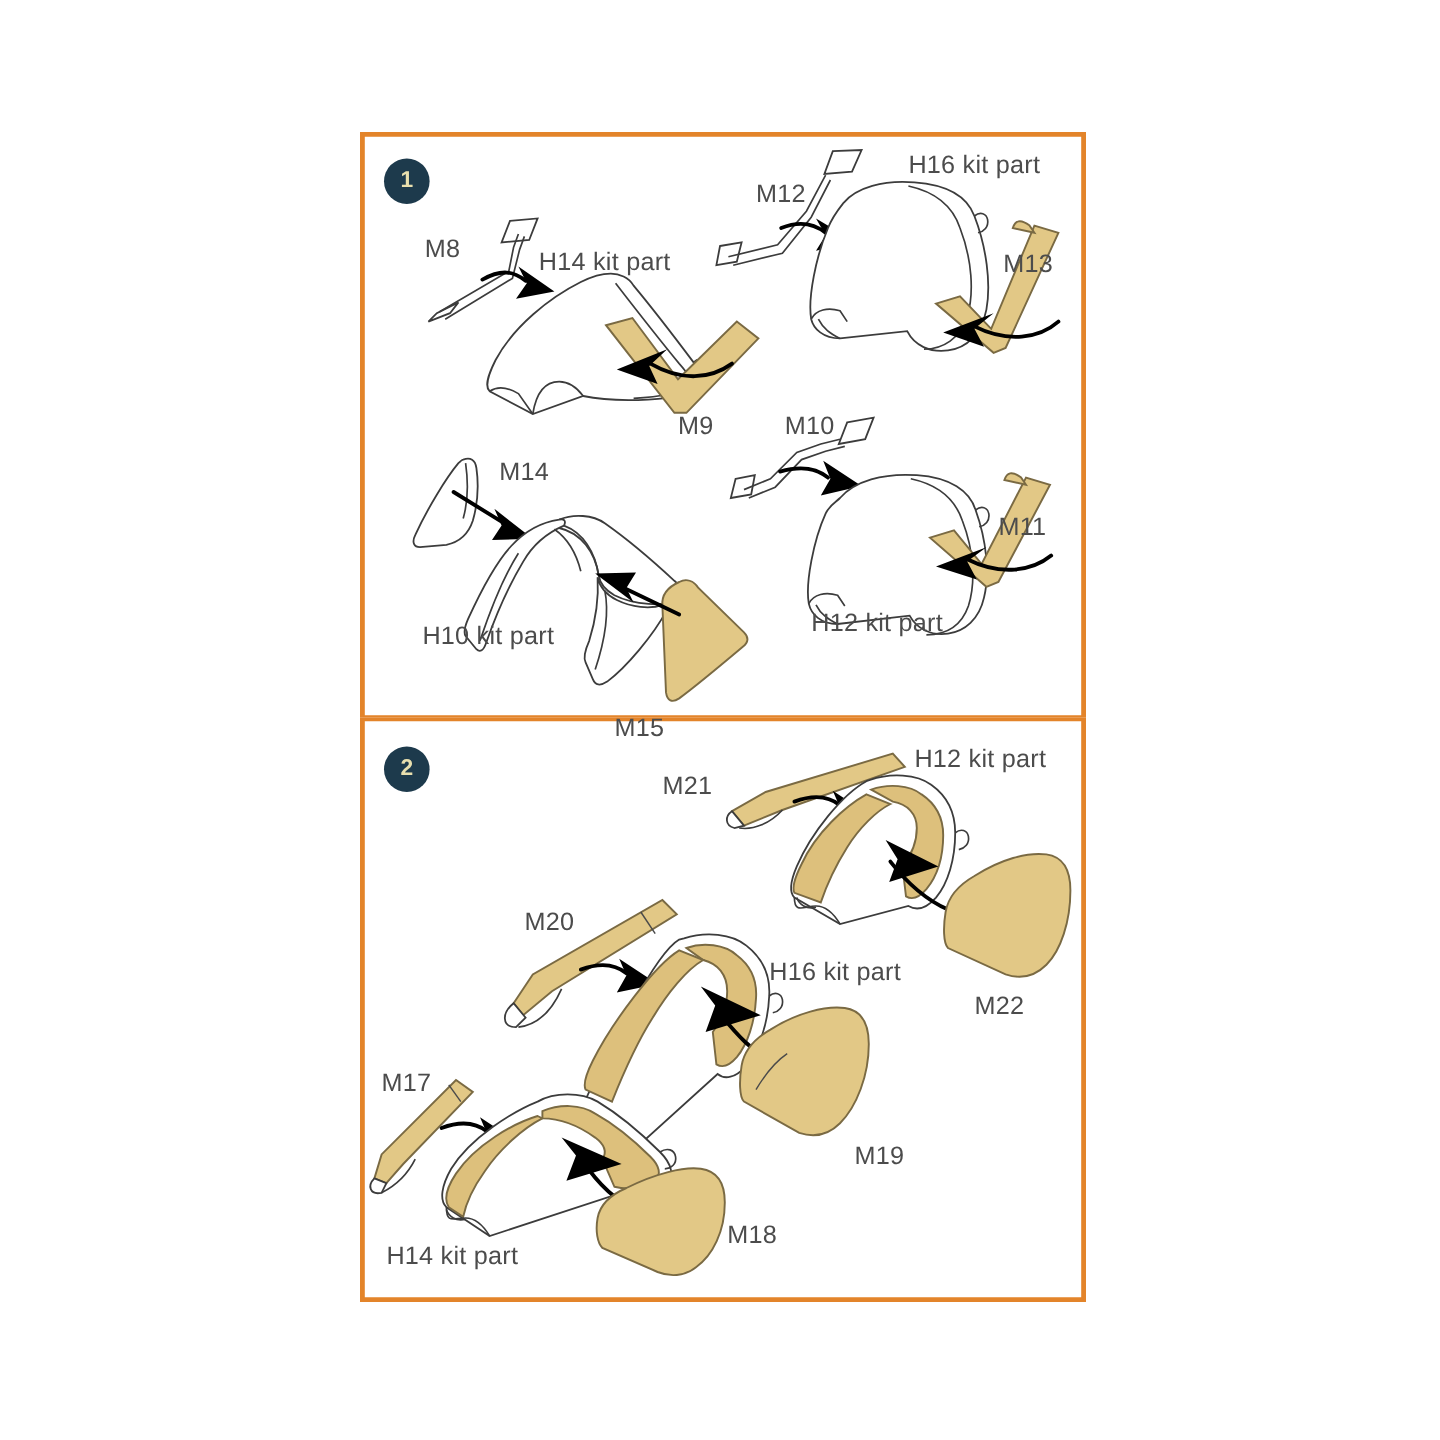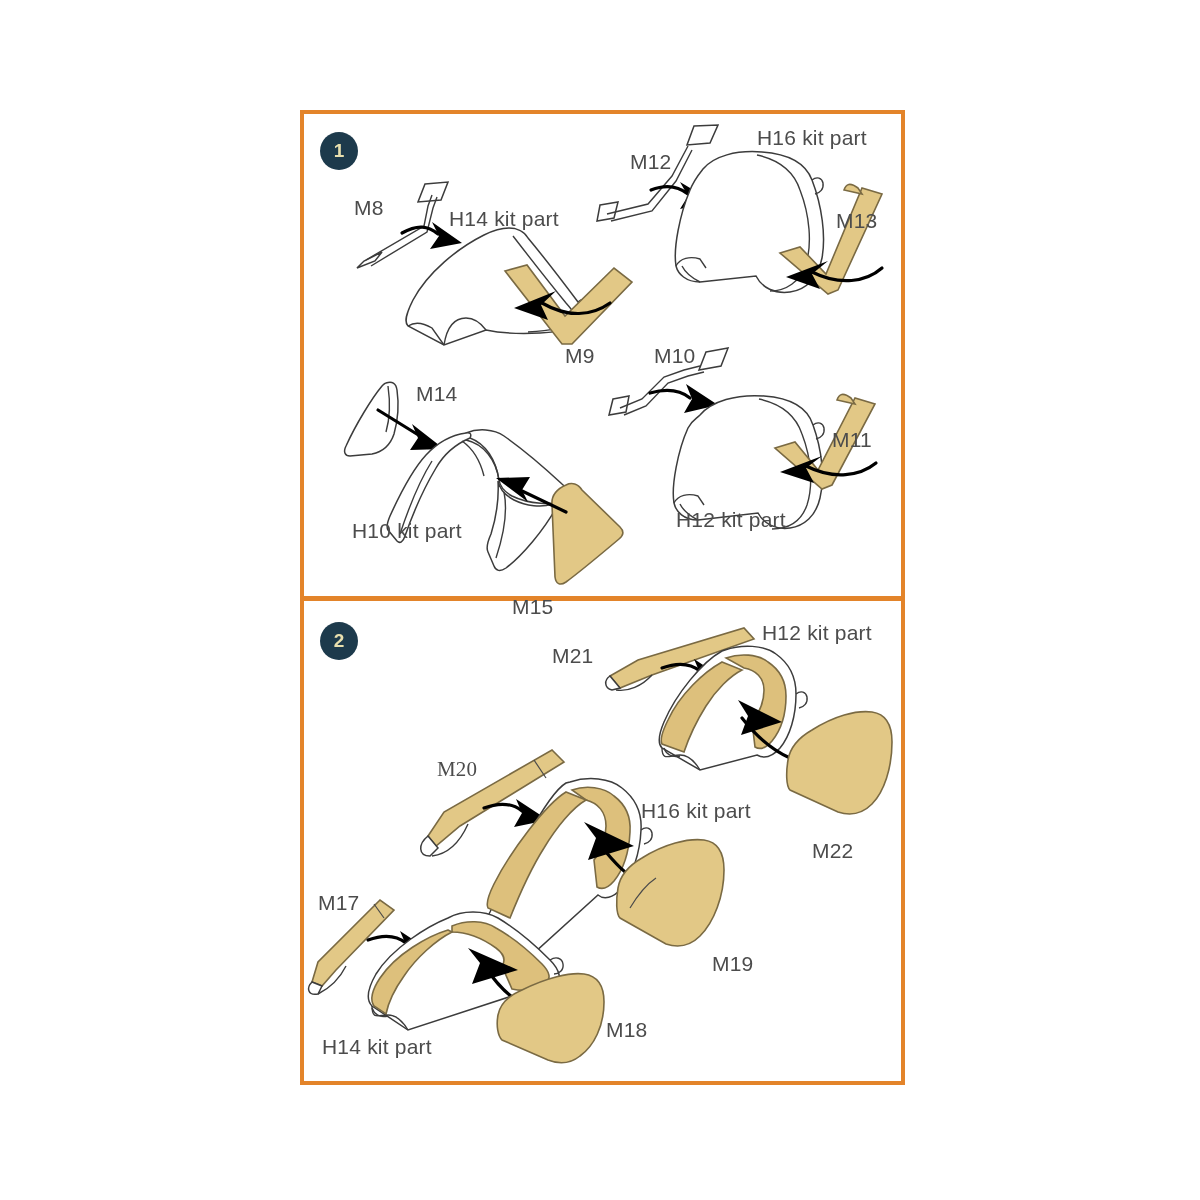--- a/index.html
+++ b/index.html
@@ -375,21 +375,21 @@
   <div class="lbl" style="left: 836px; top: 209px;">M13</div>
   <div class="lbl" style="left: 416px; top: 382px;">M14</div>
   <div class="lbl" style="left: 352px; top: 519px; text-align: right;">H10 kit part</div>
   <div class="lbl" style="left: 512px; top: 549px; margin-top: 46px;">M15</div>
   <div class="lbl" style="left: 654px; top: 344px;">M10</div>
   <div class="lbl" style="left: 832px; top: 428px;">M11</div>
   <div class="lbl" style="left: 676px; top: 508px;">H12 kit part</div>
 
   <div class="lbl" style="left: 552px; top: 644px;">M21</div>
   <div class="lbl" style="left: 762px; top: 621px;">H12 kit part</div>
-  <div class="lbl" style="left: 812px; top: 827px; margin-top: 12px;">M22</div>
-  <div class="lbl" style="left: 437px; top: 757px; font-family: Liberation Serif, serif;">M20</div>
+  <div class="lbl" style="left: 812px; top: 827px;">M22</div>
+  <div class="lbl" style="left: 437px; top: 757px;">M20</div>
   <div class="lbl" style="left: 641px; top: 799px;">H16 kit part</div>
   <div class="lbl" style="left: 712px; top: 952px;">M19</div>
   <div class="lbl" style="left: 318px; top: 891px;">M17</div>
   <div class="lbl" style="left: 322px; top: 1035px;">H14 kit part</div>
   <div class="lbl" style="left: 606px; top: 1018px;">M18</div>
 
 </div>
 
 </body></html>

